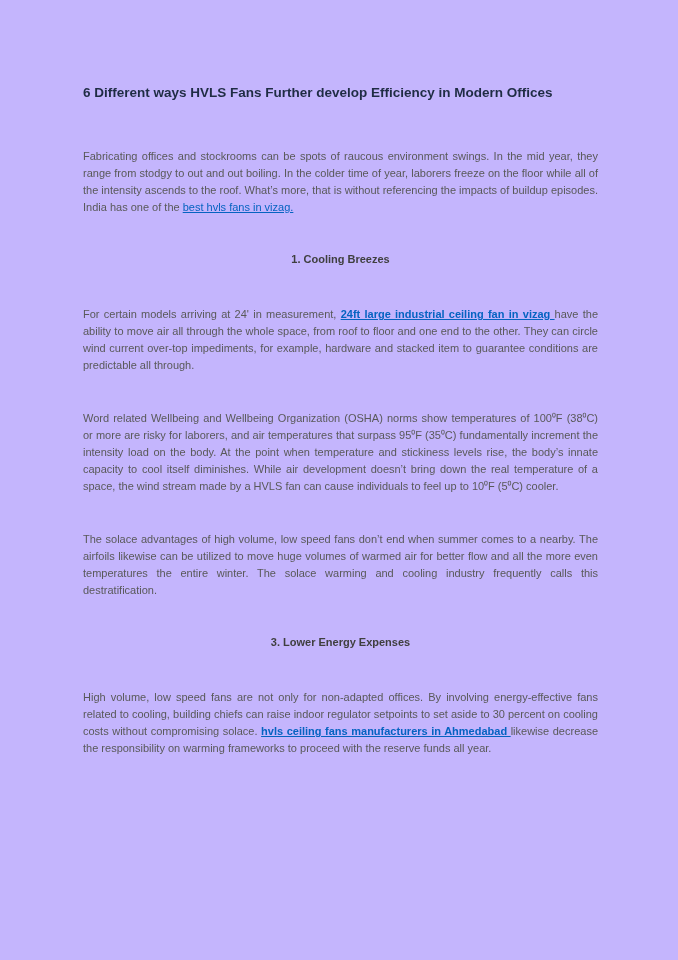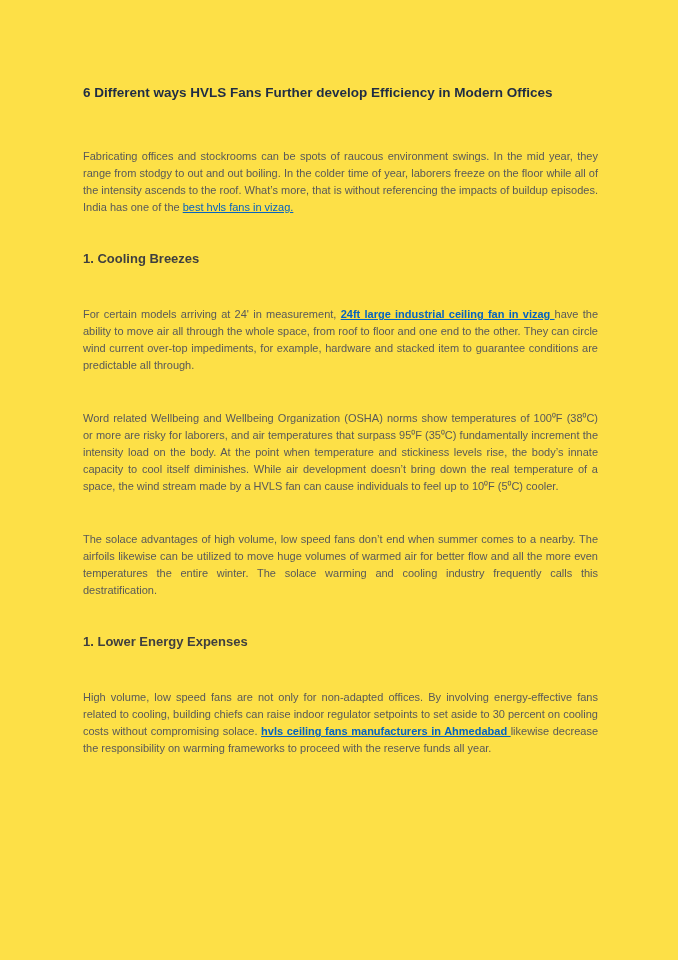--- a/index.html
+++ b/index.html
@@ -10,43 +10,44 @@
   body {
     width: 678px;
     height: 960px;
     overflow: hidden;
   }
   .page {
     box-sizing: border-box;
     width: 678px;
     height: 960px;
     padding: 84px 80px 40px 83px;
-    background: #fde047;
+    background: #c4b5fd;
     font-family: "Liberation Sans", sans-serif;
   }
   .doc-title {
     font-size: 13.5px;
     line-height: 17px;
     font-weight: bold;
     color: #1f2c44;
     margin: 0 0 47px 0;
   }
   .para {
     font-size: 11px;
     line-height: 17px;
     color: #595959;
     text-align: justify;
     margin: 0 0 36px 0;
   }
   .heading {
-    font-size: 13px;
+    font-size: 11px;
     line-height: 14px;
     font-weight: bold;
     color: #3f3f3f;
     margin: 4px 0 40px 0;
+    text-align: center;
   }
   a.doc-link {
     color: #0563c1;
     text-decoration: underline;
     cursor: pointer;
   }
   a.doc-link.bold {
     font-weight: bold;
     margin-top: 46px;
   }
@@ -55,16 +56,16 @@
 <body>
 
 <div class="page">
   <h1 class="doc-title">6 Different ways HVLS Fans Further develop Efficiency in Modern Offices</h1>
   <div id="doc-body">
       <p class="para"><span>Fabricating offices and stockrooms can be spots of raucous environment swings. In the mid year, they range from stodgy to out and out boiling. In the colder time of year, laborers freeze on the floor while all of the intensity ascends to the roof. What’s more, that is without referencing the impacts of buildup episodes. India has one of the </span><a class="doc-link" href="#">best hvls fans in vizag.</a></p>
       <h2 class="heading">1. Cooling Breezes</h2>
       <p class="para"><span>For certain models arriving at 24' in measurement, </span><a class="doc-link bold" href="#">24ft large industrial ceiling fan in vizag </a><span>have the ability to move air all through the whole space, from roof to floor and one end to the other. They can circle wind current over-top impediments, for example, hardware and stacked item to guarantee conditions are predictable all through.</span></p>
       <p class="para"><span>Word related Wellbeing and Wellbeing Organization (OSHA) norms show temperatures of 100⁰F (38⁰C) or more are risky for laborers, and air temperatures that surpass 95⁰F (35⁰C) fundamentally increment the intensity load on the body. At the point when temperature and stickiness levels rise, the body’s innate capacity to cool itself diminishes. While air development doesn’t bring down the real temperature of a space, the wind stream made by a HVLS fan can cause individuals to feel up to 10⁰F (5⁰C) cooler.</span></p>
       <p class="para"><span>The solace advantages of high volume, low speed fans don’t end when summer comes to a nearby. The airfoils likewise can be utilized to move huge volumes of warmed air for better flow and all the more even temperatures the entire winter. The solace warming and cooling industry frequently calls this destratification.</span></p>
-      <h2 class="heading">1. Lower Energy Expenses</h2>
+      <h2 class="heading">3. Lower Energy Expenses</h2>
       <p class="para"><span>High volume, low speed fans are not only for non-adapted offices. By involving energy-effective fans related to cooling, building chiefs can raise indoor regulator setpoints to set aside to 30 percent on cooling costs without compromising solace. </span><a class="doc-link bold" href="#">hvls ceiling fans manufacturers in Ahmedabad </a><span>likewise decrease the responsibility on warming frameworks to proceed with the reserve funds all year.</span></p>
     </div>
 </div>
 
 </body></html>

